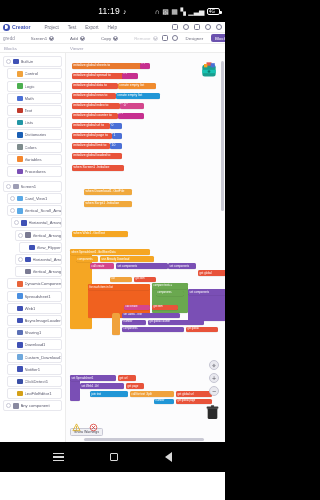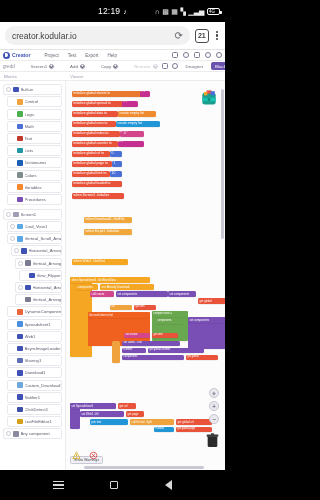--- a/index.html
+++ b/index.html
@@ -163,49 +163,35 @@
   .nav-lines { display: flex; flex-direction: column; gap: 2px; }
   .nav-lines i { width: 11px; height: 1.4px; background: #d8d8d8; }
 </style>
 </head>
 <body>
 
 <div id="phone">
 
   <div class="statusbar">
     <div class="sb-clock">
-      <span>12:19</span>
+      <span>11:19</span>
       <span class="sb-note">♪</span>
     </div>
     <div class="sb-right">
       <span class="sb-ico">∩</span>
       <span class="sb-ico">▩</span>
       <span class="sb-ico">▦</span>
       <span class="sb-ico">▚</span>
       <span class="sb-ico">▁▃▅</span>
       <span class="sb-batt">
         <span>4G</span>
       </span>
     </div>
   </div>
 
-  <div class="browser">
-    <div class="urlbar">
-      <span class="u-text">creator.kodular.io</span>
-      <span class="reload">⟳</span>
-    </div>
-    <div class="tabcount">
-      <span>21</span>
-    </div>
-    <div class="kebab">
-      <i></i>
-      <i></i>
-      <i></i>
-    </div>
-  </div>
 
   <div class="app">
 
     <div class="topbar">
       <div class="brand">
         <span class="brand-dot"></span>
         <span class="brand-name">Creator</span>
       </div>
       <div class="menu">
         <span class="menu-item">Project</span>

